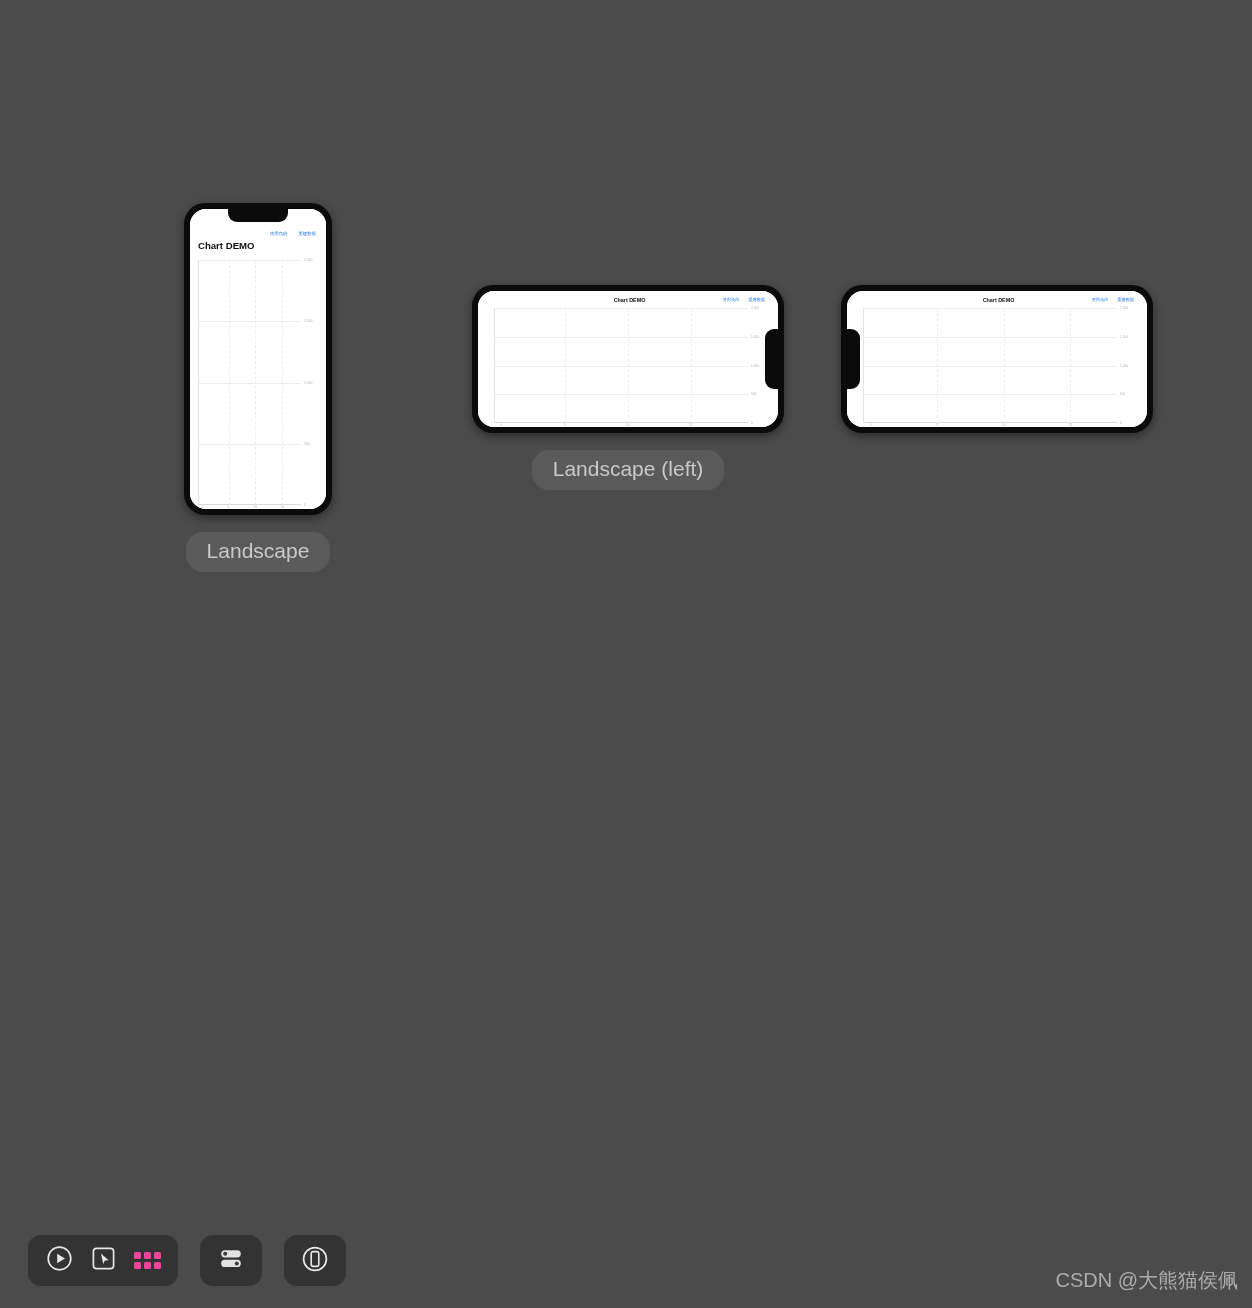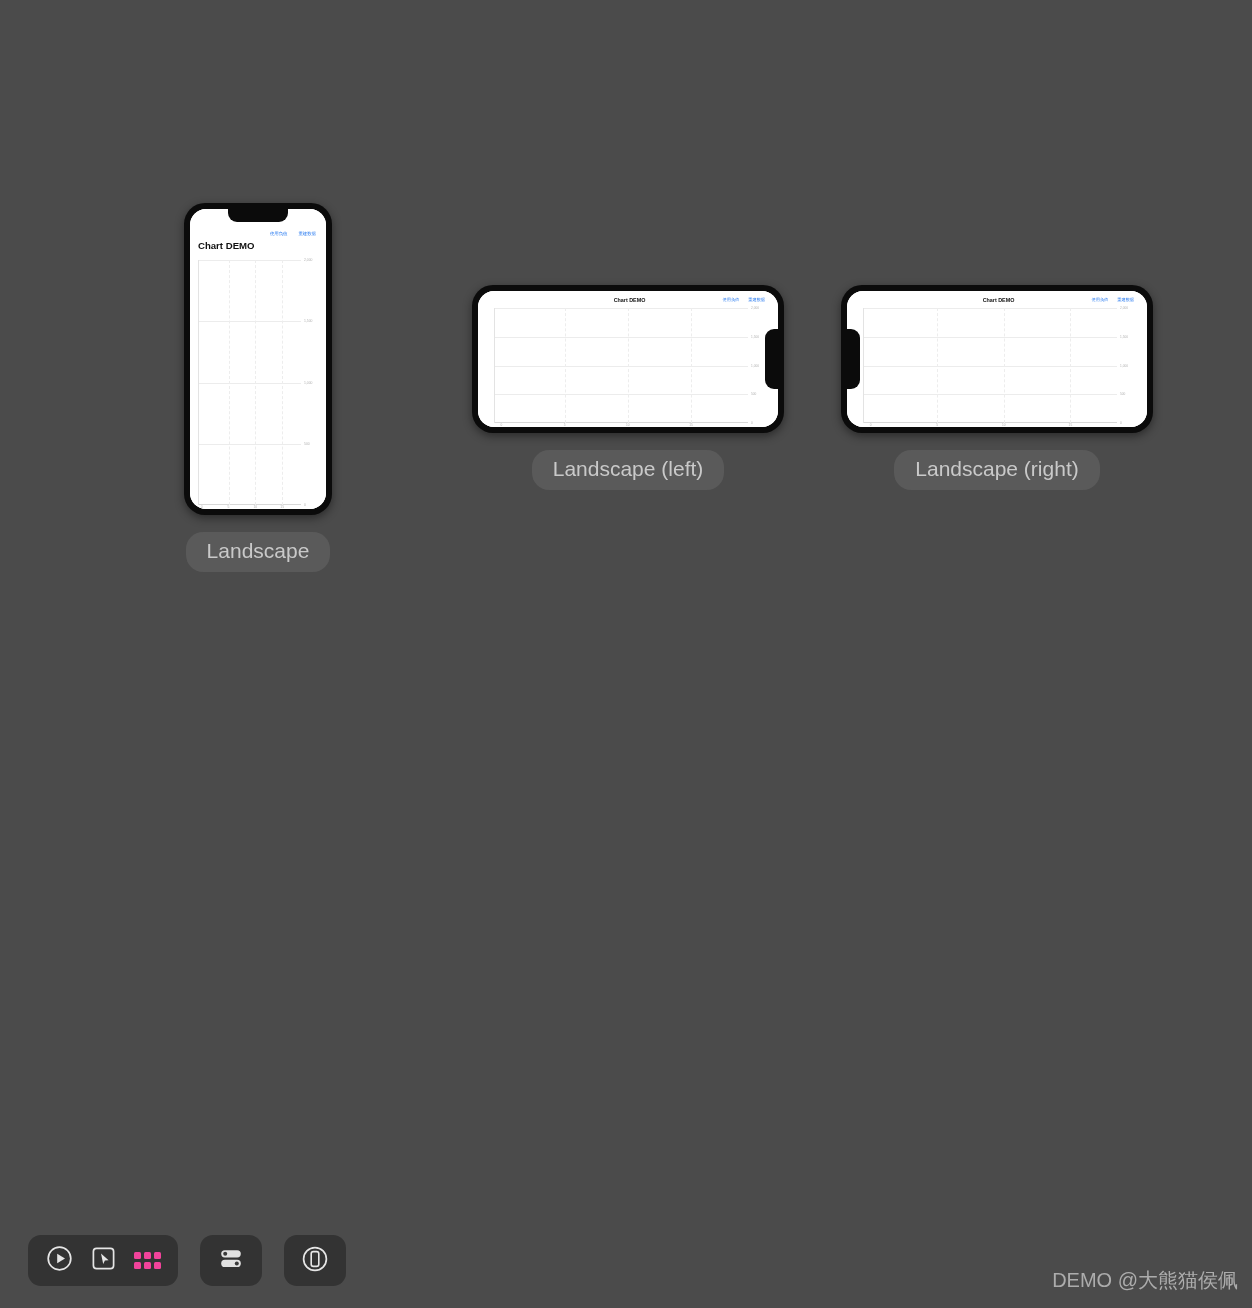--- a/index.html
+++ b/index.html
@@ -525,21 +525,20 @@
                   <div class="ytick" style="top: 25%;">1,500</div>
                   <div class="ytick" style="top: 0%;">2,000</div>
                 </div>
             </div>
           </div>
         </div>
       </div>
       <div class="notch"></div>
     </div>
 
-    <div class="caption">Landscape (right)</div>
   </div>
 
   <div class="bottom-bar">
 
     <div class="bb-group">
       <div class="bb-btn">
         <span>
           <svg width="27" height="27" viewBox="0 0 27 27" fill="none">
             <circle cx="13.5" cy="13.5" r="11.3" stroke="#e6e6e6" stroke-width="1.7"></circle>
             <path d="M11.2 8.7 L19 13.5 L11.2 18.3 Z" fill="#e6e6e6"></path>
@@ -584,14 +583,14 @@
         <span>
           <svg width="28" height="28" viewBox="0 0 28 28" fill="none">
             <circle cx="14" cy="14" r="11.4" stroke="#e6e6e6" stroke-width="1.7"></circle>
             <rect x="10.2" y="6.6" width="7.6" height="14.8" rx="2.1" stroke="#e6e6e6" stroke-width="1.6"></rect>
           </svg>
         </span>
       </div>
     </div>
   </div>
 
-  <div class="watermark">DEMO @大熊猫侯佩</div>
+  <div class="watermark">CSDN @大熊猫侯佩</div>
 </div>
 
 </body></html>

